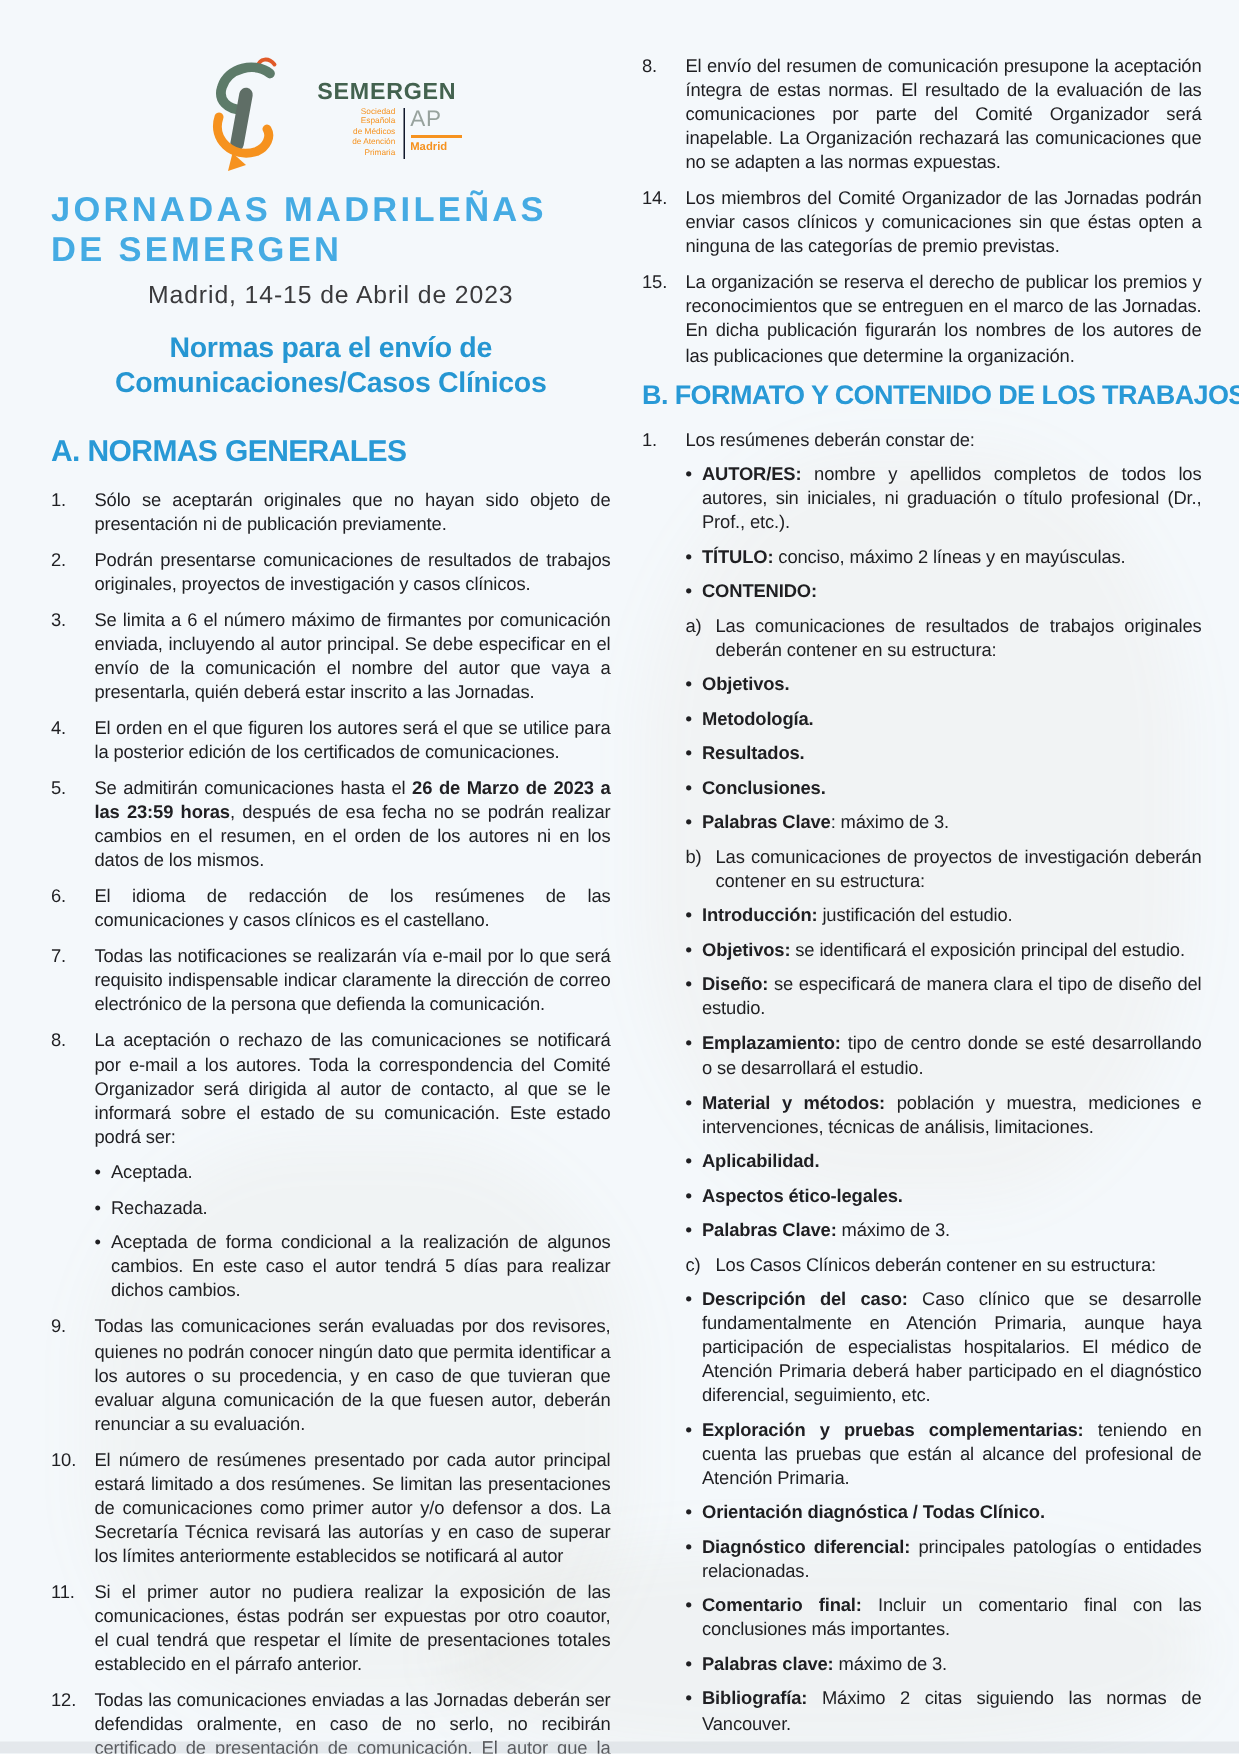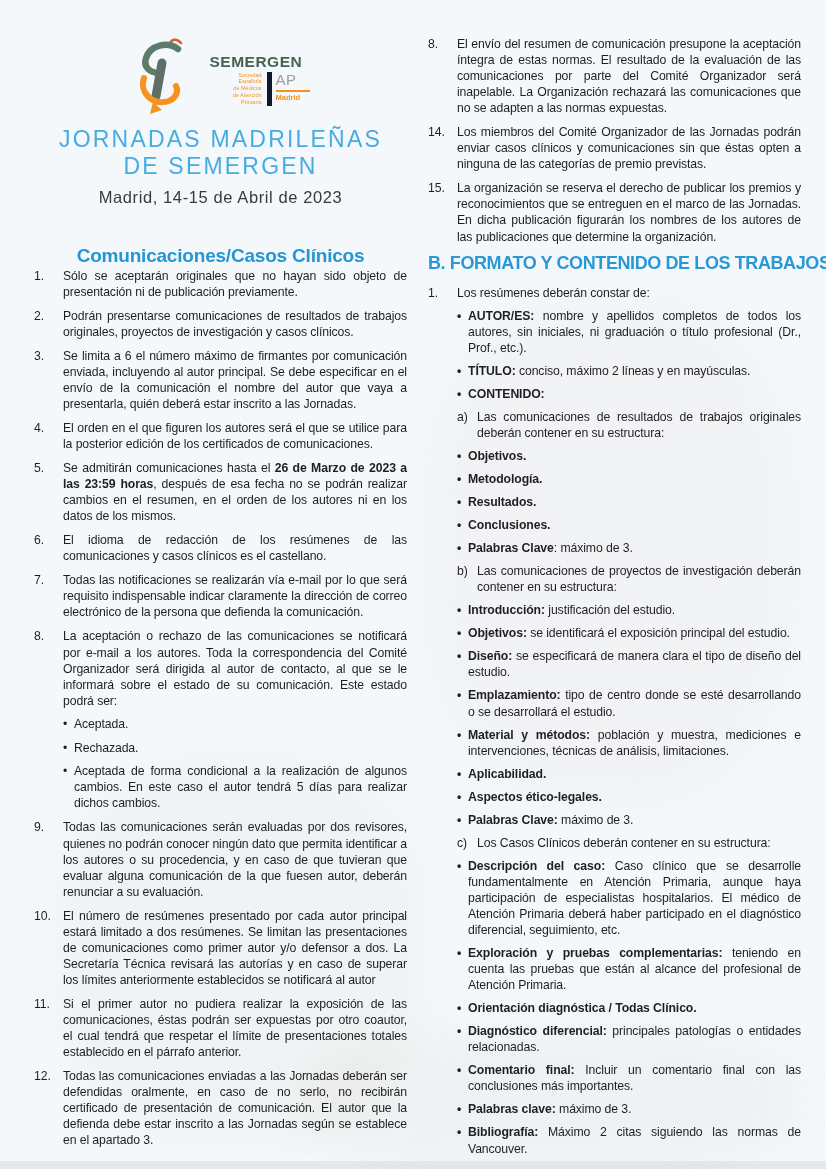--- a/index.html
+++ b/index.html
@@ -22,26 +22,26 @@
   .columns{display:flex;gap:21px;padding:36px 26px 0 34px;position:relative;}
   .col{width:373px;flex:0 0 373px;}
 
   
   .logo-block{display:flex;justify-content:center;align-items:flex-start;gap:20px;margin:0 auto 6px auto;width:230px;}
   .logo-s{flex:0 0 58px;}
   .logo-text{padding-top:18px;}
   .brand{font-weight:bold;font-size:15.5px;letter-spacing:.5px;color:#43624f;line-height:1;}
   .logo-sub{display:flex;align-items:stretch;gap:5px;margin-top:2px;}
   .tagline{text-align:right;font-size:5.5px;line-height:1.25;color:#f6921e;width:52px;}
-  .ap-box{border-left:5px solid #0f172a;padding-left:4px;}
+  .ap-box{border-left:1px solid #0f172a;padding-left:4px;}
   .ap{font-size:15px;color:#97a29d;line-height:1;letter-spacing:.5px;}
   .madrid{margin-top:3px;border-top:2px solid #f6921e;font-size:7.5px;font-weight:bold;color:#f6921e;padding-top:1px;width:34px;}
 
-  .doc-title{margin:10px 0 2px 0;text-align:center;color:#45abe3;
-    font-size:23px;line-height:1.18;letter-spacing:2.2px;font-weight:400;}
+  .doc-title{margin:10px 0 2px 0;color:#45abe3;
+    font-size:23px;line-height:1.18;letter-spacing:2.2px;font-weight:700;}
   .doc-date{text-align:center;color:#3a3a3c;font-size:16.5px;letter-spacing:.6px;margin:8px 0 3px 0;}
   .doc-subtitle{margin:14px 0 0 0;text-align:center;color:#2596d2;font-weight:bold;
     font-size:19px;line-height:1.22;letter-spacing:-0.2px;}
 
   .sec-heading{color:#2899d6;font-weight:bold;margin:0;letter-spacing:-0.4px;}
   .sec-a{font-size:20px;margin:22px 0 12px 0;}
   .sec-b{font-size:18px;margin:3px 0 11px 0;white-space:nowrap;}
 
   
   .doc-body{font-size:12.25px;line-height:1.31;letter-spacing:-0.1px;}
@@ -99,24 +99,25 @@
           </div>
         </div>
       </div>
 
       <h1 class="doc-title">
         <span>JORNADAS MADRILEÑAS</span><br>
         <span>DE SEMERGEN</span>
       </h1>
       <p class="doc-date">Madrid, 14-15 de Abril de 2023</p>
       <h2 class="doc-subtitle">
-        <br>
+        <span>Normas para el envío de</span><br>
         <span>Comunicaciones/Casos Clínicos</span>
       </h2>
 
+      <h3 class="sec-heading sec-a">A. NORMAS GENERALES</h3>
       <div id="list-a" class="doc-body">
           <div class="num-item">
             <span class="num">1.</span>
             <div class="item-body">
               <div class="para"><span>Sólo se aceptarán originales que no hayan sido objeto de presentación ni de publicación previamente.</span></div>
             </div>
           </div>
           <div class="num-item">
             <span class="num">2.</span>
             <div class="item-body">

